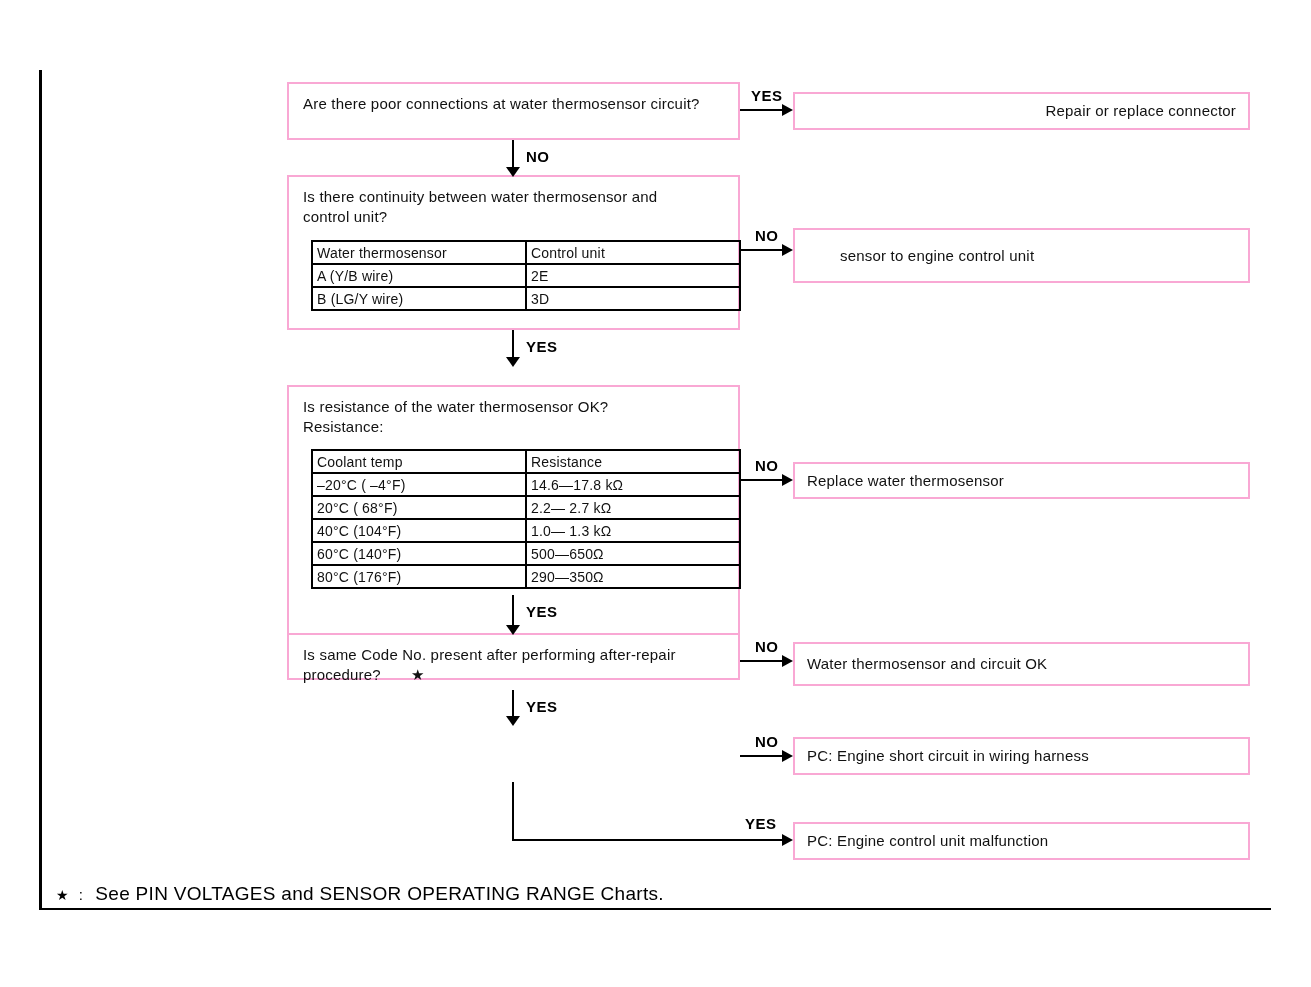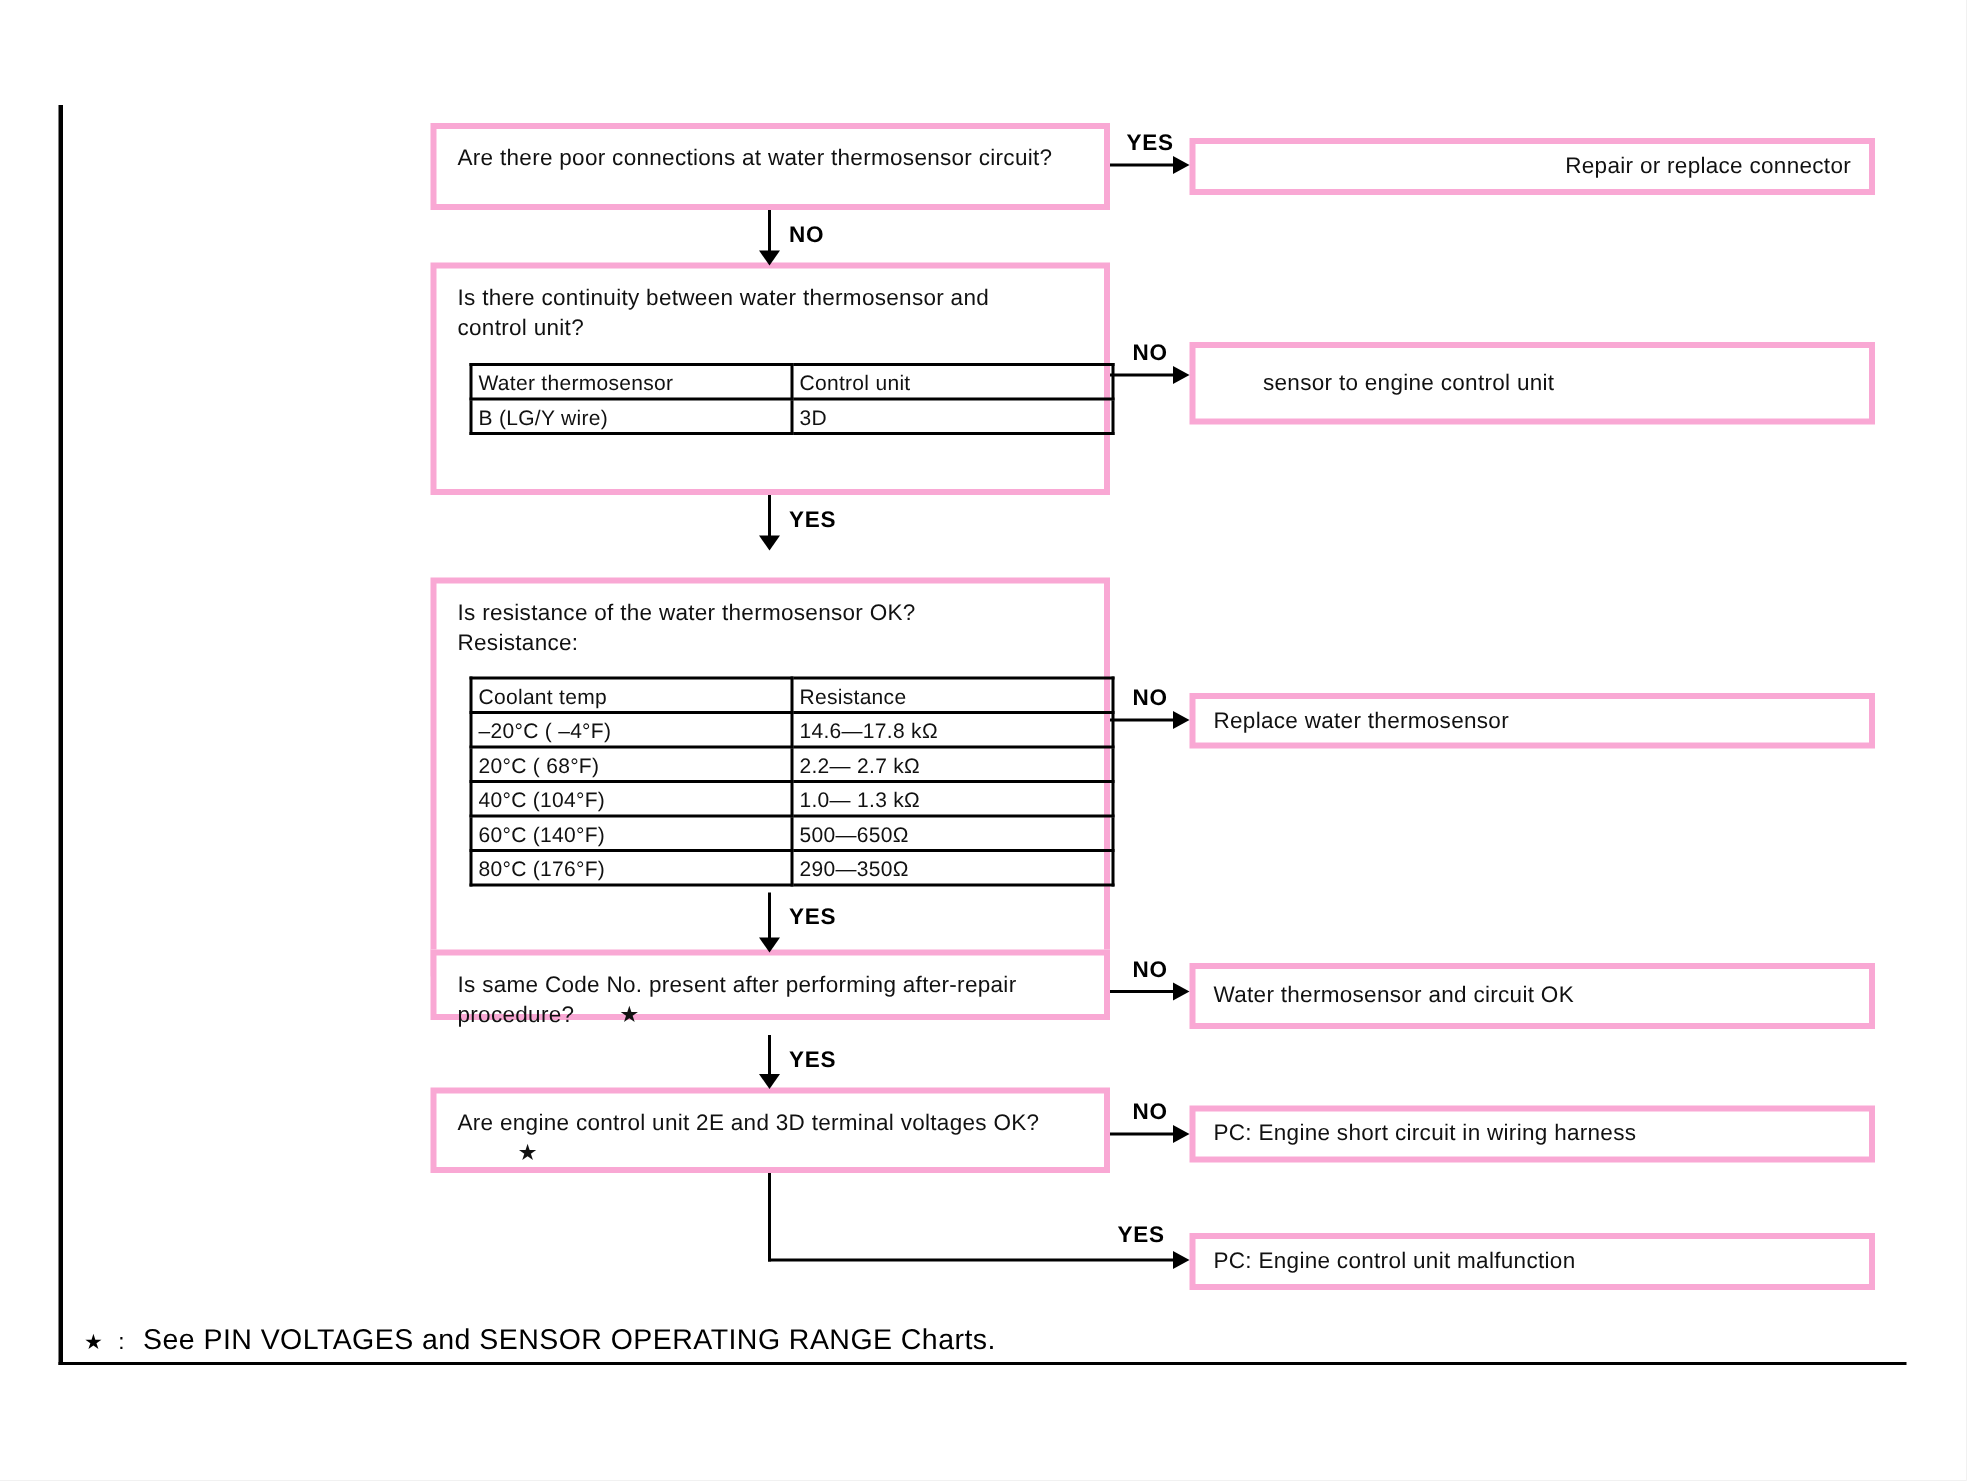--- a/index.html
+++ b/index.html
@@ -6,21 +6,21 @@
   html,body { background:#e8e8e8; }
   body { font-family:"Liberation Sans", sans-serif; color:#111; }
   .page {
     position:relative; width:1311px; height:987px; background:#ffffff;
     overflow:hidden;
   }
   .rule-v { position:absolute; background:#000; width:3px; }
   .rule-h { position:absolute; background:#000; height:2px; }
 
   .qbox, .abox {
-    position:absolute; border:4px solid #f9a8d4; background:#fff;
+    position:absolute; border:2px solid #f9a8d4; background:#fff;
     font-size:15px; line-height:20px; letter-spacing:.2px; color:#111;
   }
   .qbox { left:287px; width:453px; padding:10px 14px; }
   .abox { left:793px; width:457px; padding:8px 12px; display:flex; flex-direction:column; justify-content:center; }
 
   .line-v { position:absolute; width:2px; background:#000; }
   .line-h { position:absolute; height:2px; background:#000; }
   .lbl {
     position:absolute; font-weight:bold; font-size:15px; letter-spacing:.5px;
     color:#000;
@@ -70,20 +70,24 @@
     <span>Are there poor connections at water thermosensor circuit?</span>
   </div>
 
   <div class="qbox" style="top:175px; height:155px;">
     <div style="padding-right:30px;">Is there continuity between water thermosensor and control unit?</div>
     <table class="inner" style="margin-left:8px;">
       <tbody>
           <tr>
         <th class="col-50">Water thermosensor</th>
         <th class="col-50">Control unit</th>
+      </tr>
+      <tr>
+        <td>A (Y/B wire)</td>
+        <td>2E</td>
       </tr>
       <tr>
         <td>B (LG/Y wire)</td>
         <td>3D</td>
       </tr>
     </tbody>
       </table>
   </div>
 
   <div class="qbox" style="top:385px; height:266px;">
@@ -116,23 +120,20 @@
         <td>290—350Ω</td>
       </tr>
     </tbody>
       </table>
   </div>
 
   <div class="qbox" style="top:633px; height:47px;">
     <span>Is same Code No. present after performing after-repair procedure?</span><span class="star">★</span>
   </div>
 
-  <div class="qbox" style="top:725px; height:57px;">
-    <span>Are engine control unit 2E and 3D terminal voltages OK?</span><span class="star star-wide">★</span>
-  </div>
 
   <div class="abox" style="top:92px; height:38px;align-items:flex-end;">
     <span>Repair or replace connector</span>
   </div>
 
   <div class="abox" style="top:228px; height:55px;">
     <span class="hang2">sensor to engine control unit</span>
   </div>
 
   <div class="abox" style="top:462px; height:37px;">

